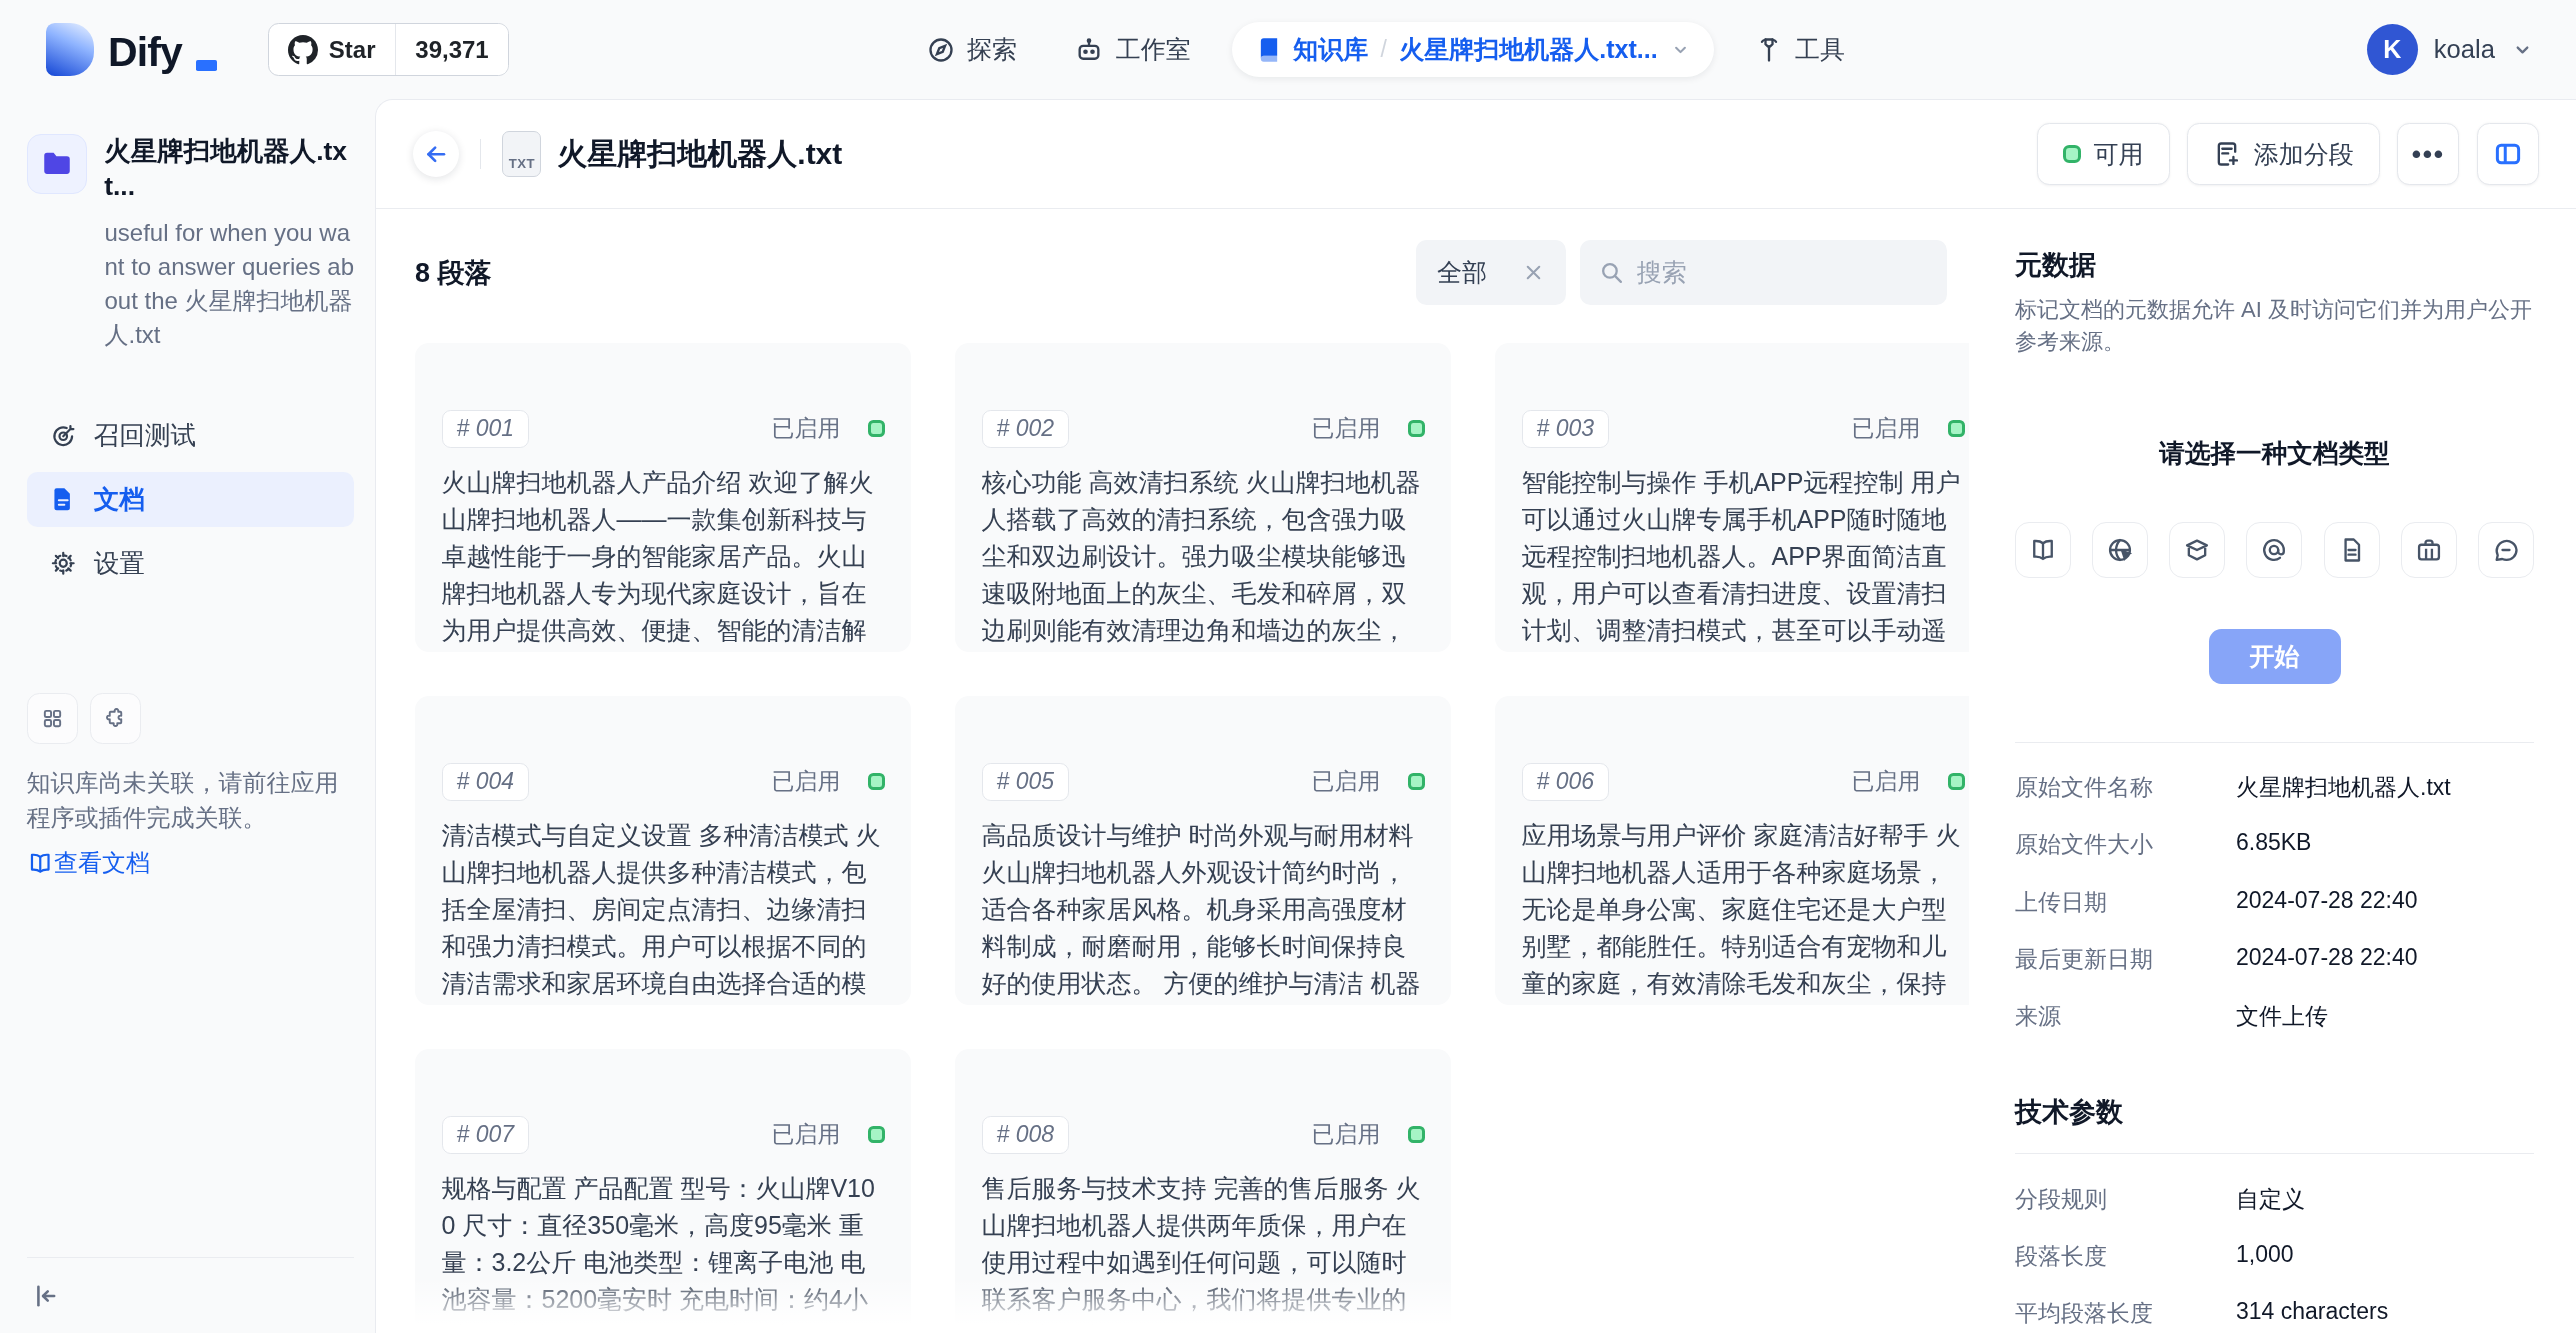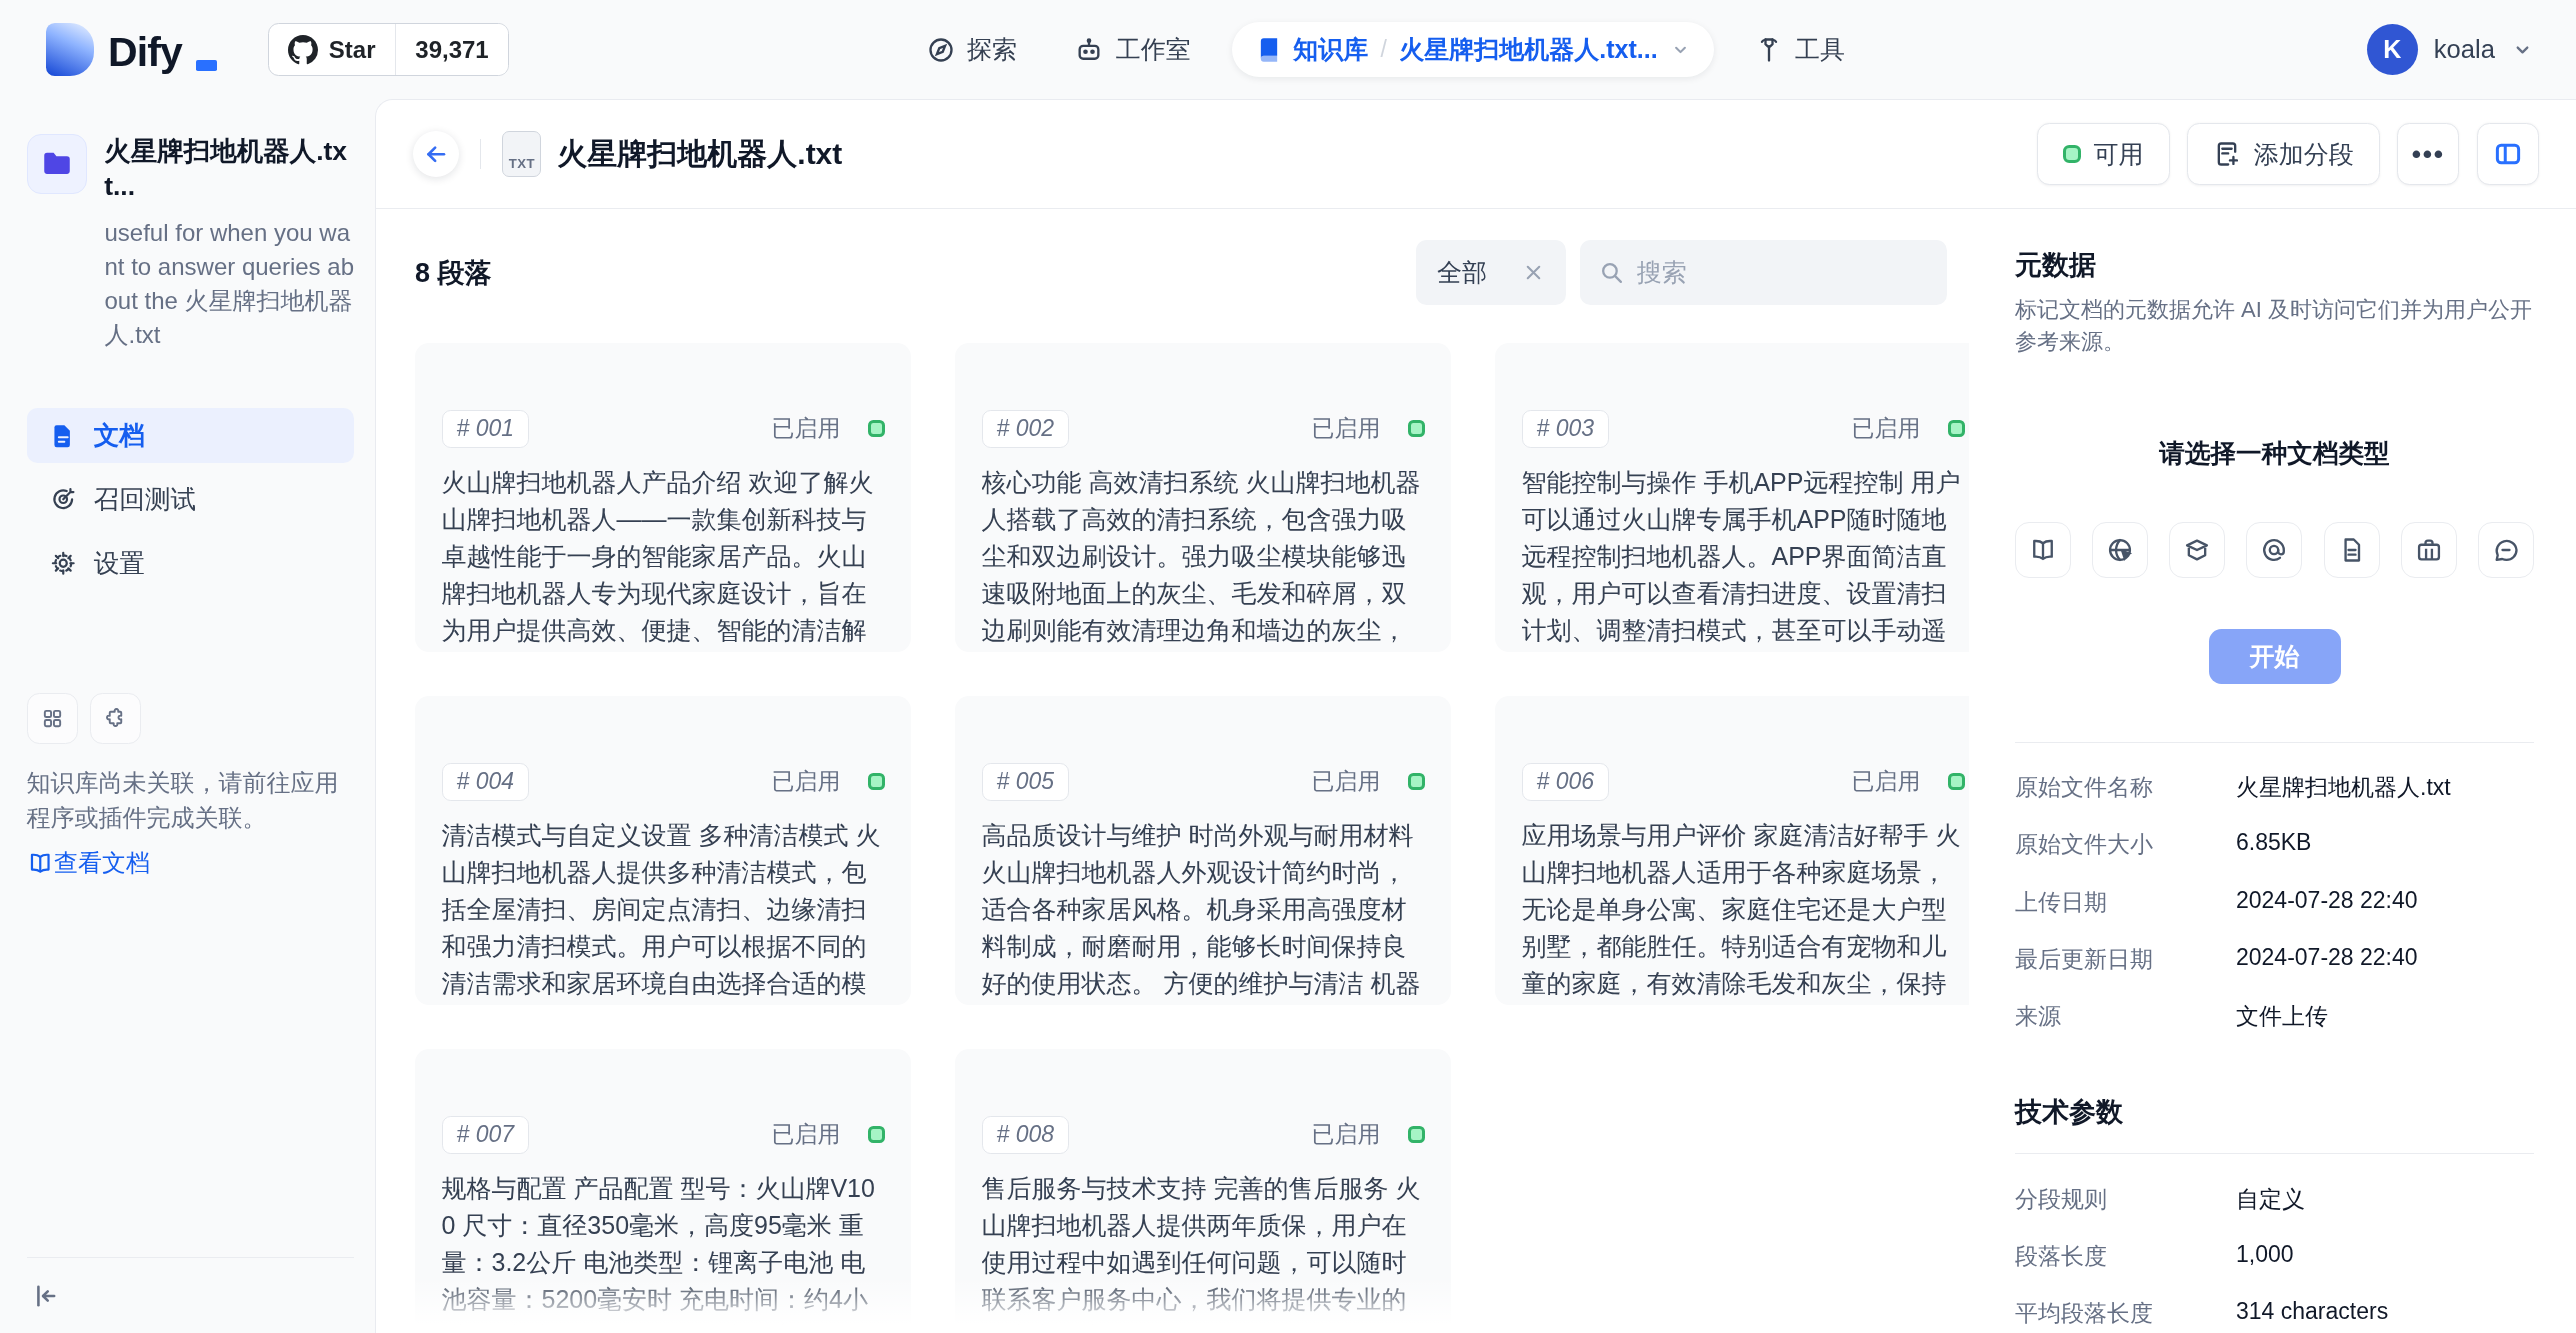--- a/index.html
+++ b/index.html
@@ -181,38 +181,38 @@
     <div class="kb-icon">
       <svg width="34" height="34" viewBox="0 0 24 24" fill="#4F46E5">
           <path d="M3 6a2 2 0 0 1 2-2h4.6l2 2.5H19a2 2 0 0 1 2 2V17a2 2 0 0 1-2 2H5a2 2 0 0 1-2-2z"></path>
         </svg>
     </div>
     <div class="kb-title">火星牌扫地机器人.txt...</div>
   </div>
   <div class="kb-desc">useful for when you want to answer queries about the 火星牌扫地机器人.txt</div>
 
   <nav class="side-nav">
-    <div class="side-item active">
-      <span>
-        <svg width="26.5" height="26.5" viewBox="0 0 24 24" fill="#155EEF">
-            <path d="M6 2h7l5 5v13a2 2 0 0 1-2 2H6a2 2 0 0 1-2-2V4a2 2 0 0 1 2-2z"></path>
-            <path d="M8 13h8M8 17h5" stroke="#EBF0FE" stroke-width="1.8" stroke-linecap="round"></path>
-          </svg>
-      </span>
-      <span>文档</span>
-    </div>
     <div class="side-item">
       <span>
         <svg width="26.5" height="26.5" viewBox="0 0 24 24" fill="none" stroke="#354052" stroke-width="2" stroke-linecap="round">
             <path d="M20 12a8 8 0 1 1-4.9-7.4"></path>
             <circle cx="12" cy="12" r="3.4"></circle>
             <path d="M12 12l6.5-6.5M18.5 2.8v2.7h2.7"></path>
           </svg>
       </span>
       <span>召回测试</span>
+    </div>
+    <div class="side-item active">
+      <span>
+        <svg width="26.5" height="26.5" viewBox="0 0 24 24" fill="#155EEF">
+            <path d="M6 2h7l5 5v13a2 2 0 0 1-2 2H6a2 2 0 0 1-2-2V4a2 2 0 0 1 2-2z"></path>
+            <path d="M8 13h8M8 17h5" stroke="#EBF0FE" stroke-width="1.8" stroke-linecap="round"></path>
+          </svg>
+      </span>
+      <span>文档</span>
     </div>
     <div class="side-item">
       <span>
         <svg width="26.5" height="26.5" viewBox="0 0 24 24" fill="none" stroke="#354052" stroke-width="2" stroke-linecap="round">
             <circle cx="12" cy="12" r="3.2"></circle>
             <circle cx="12" cy="12" r="7.2" stroke-dasharray="2.8 2.85"></circle>
             <path d="M12 2.6v3M12 18.4v3M2.6 12h3M18.4 12h3M5.3 5.3l2.1 2.1M16.6 16.6l2.1 2.1M18.7 5.3l-2.1 2.1M7.4 16.6l-2.1 2.1"></path>
           </svg>
       </span>
       <span>设置</span>

